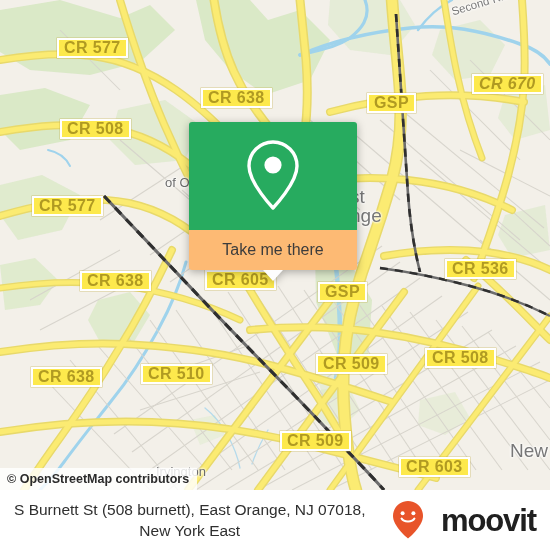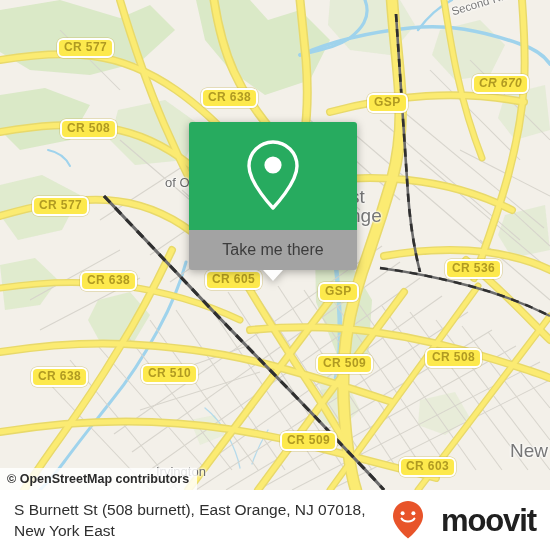--- a/index.html
+++ b/index.html
@@ -9,54 +9,54 @@
   #app{position:relative;width:550px;height:550px;overflow:hidden;}
 
   
   #map{position:absolute;left:0;top:0;width:550px;height:490px;overflow:hidden;
        background:#f3f0e9;}
 
   .svgmap{position:absolute;left:0;top:0;width:550px;height:490px;}
 
   
   .shield{position:absolute;background:#fde94c;border:2px solid #ffffff;
-          border-radius:6px;padding:1px 5px 2px 5px;
-          font-size:12px;font-weight:bold;color:#b09a22;
+          border-radius:0;padding:1px 5px 2px 5px;
+          font-size:16px;font-weight:bold;color:#b09a22;
           letter-spacing:.4px;line-height:13px;white-space:nowrap;
           box-shadow:0 0 0 0.5px rgba(190,170,60,.55);}
 
   
   .placelbl{position:absolute;color:#6b6b6b;font-size:13px;white-space:nowrap;
             text-shadow:0 0 3px #fff,0 0 3px #fff,0 0 2px #fff;}
   .placelbl.big{font-size:19px;color:#777;}
   .placelbl.riv{color:#7a7a7a;font-size:11.5px;font-style:normal;}
 
   
   #attrib{position:absolute;left:0;bottom:0;height:22px;line-height:22px;
           background:rgba(255,255,255,.82);color:#2b2b2b;font-size:12.5px;
           padding:0 8px 0 7px;white-space:nowrap;font-weight:bold;}
 
   
   #card{position:absolute;left:189px;top:122px;width:168px;
         border-radius:3px;overflow:visible;
         filter:drop-shadow(0 2px 4px rgba(0,0,0,.30));}
   #card-green{background:#27ab5f;height:108px;border-radius:3px 3px 0 0;
               display:flex;align-items:center;justify-content:center;}
-  #card-foot{background:#a3a3a3;height:40px;border-radius:0 0 3px 3px;
+  #card-foot{background:#fdba74;height:40px;border-radius:0 0 3px 3px;
              display:flex;align-items:center;justify-content:center;}
   #card-foot span{font-size:16px;color:#3c3c3c;}
   #card-tip{position:absolute;left:50%;margin-left:-10px;bottom:-11px;
             width:0;height:0;border-left:10px solid transparent;
             border-right:10px solid transparent;border-top:11px solid #fdfdfd;}
 
   
   #bottom{position:absolute;left:0;top:490px;width:550px;height:60px;
           background:#ffffff;display:flex;align-items:center;
           justify-content:space-between;padding:0 14px 0 14px;
-          box-sizing:border-box;}
+          box-sizing:border-box;text-align:center;}
   #addr{font-size:15.5px;color:#2f2f2f;line-height:21px;max-width:390px;}
   #logo{display:flex;align-items:center;gap:17px;}
   #logo-text{font-size:31px;font-weight:bold;color:#202020;letter-spacing:-1.1px;
              line-height:31px;}
   .hairline{position:absolute;left:0;top:490px;width:550px;height:1px;
             background:rgba(0,0,0,.07);}
 </style>
 </head>
 <body>
 

